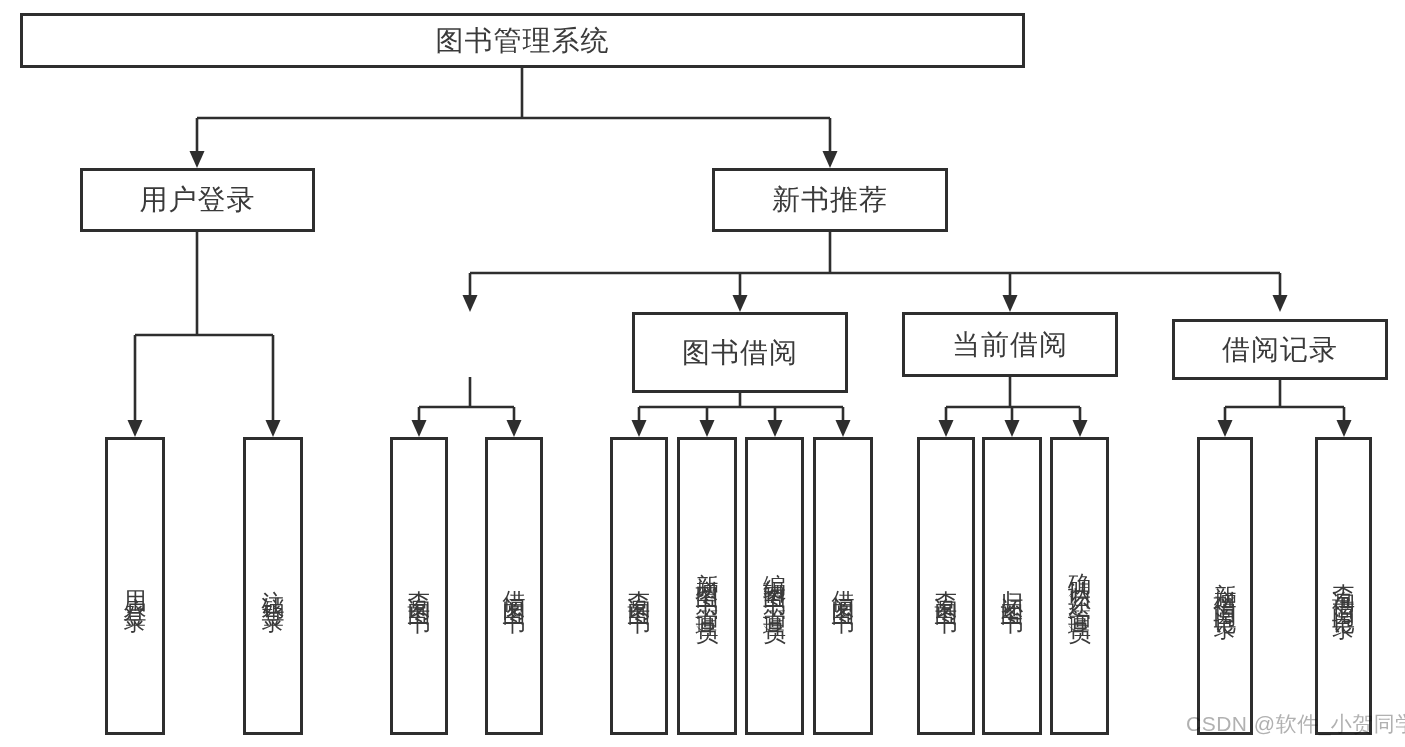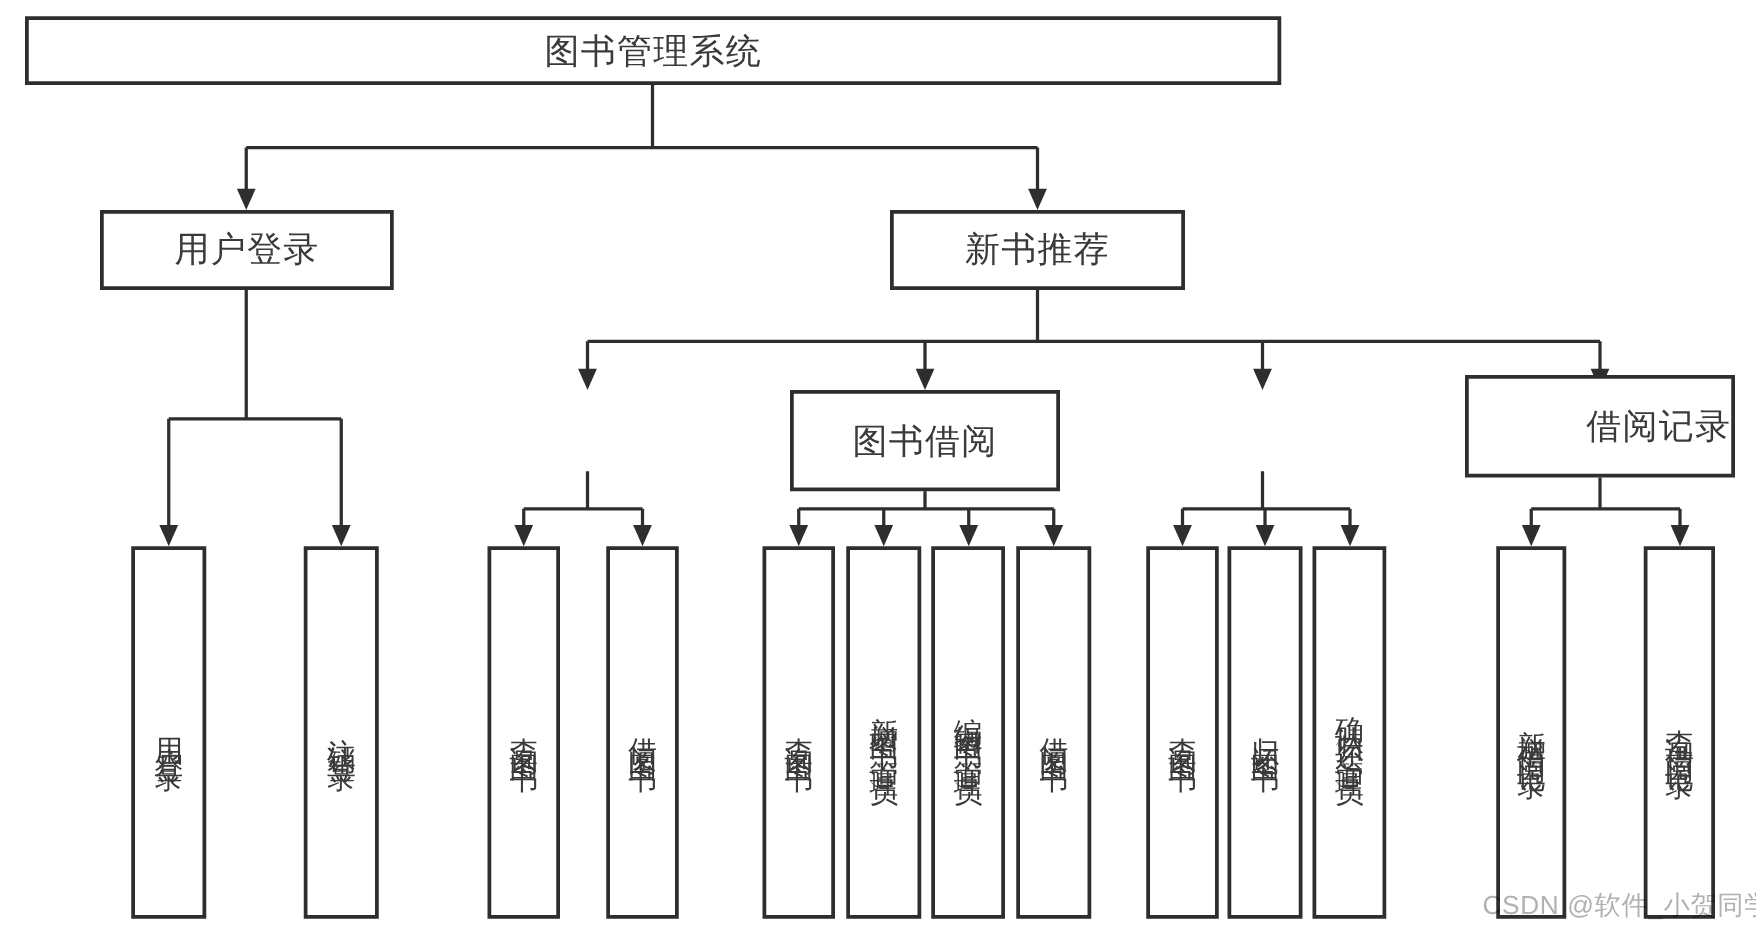--- a/index.html
+++ b/index.html
@@ -42,21 +42,21 @@
     line-height: 1;
     white-space: nowrap;
   }
   
   .n-root   { left: 20px;   top: 13px;  width: 1005px; height: 55px; }
   .n-user   { left: 80px;   top: 168px; width: 235px;  height: 64px; }
   .n-book   { left: 712px;  top: 168px; width: 236px;  height: 64px; }
   .n-nb     { left: 362px;  top: 312px; width: 216px;  height: 65px; }
   .n-bb     { left: 632px;  top: 312px; width: 216px;  height: 81px; }
   .n-cb     { left: 902px;  top: 312px; width: 216px;  height: 65px; }
-  .n-br     { left: 1172px; top: 300px; width: 216px;  height: 82px; justify-content: flex-end; }
+  .n-br     { left: 1172px; top: 319px; width: 216px;  height: 61px; }
   .leaf     { top: 437px; height: 298px; }
   .l-login  { left: 105px;  width: 60px; }
   .l-logout { left: 243px;  width: 60px; }
   .l-nbq    { left: 390px;  width: 58px; }
   .l-nbb    { left: 485px;  width: 58px; }
   .l-bbq    { left: 610px;  width: 58px; }
   .l-bba    { left: 677px;  width: 60px; }
   .l-bbe    { left: 745px;  width: 59px; }
   .l-bbb    { left: 813px;  width: 60px; }
   .l-cbq    { left: 917px;  width: 58px; }
@@ -138,20 +138,23 @@
   <div class="box n-user">
     <span class="hlabel">用户登录</span>
   </div>
   <div class="box n-book">
     <span class="hlabel">新书推荐</span>
   </div>
 
   <div class="box n-bb">
     <span class="hlabel">图书借阅</span>
   </div>
+  <div class="box n-cb">
+    <span class="hlabel">当前借阅</span>
+  </div>
   <div class="box n-br">
     <span class="hlabel">借阅记录</span>
   </div>
 
   <div class="box leaf l-login">
     <span class="vlabel">用户登录</span>
   </div>
   <div class="box leaf l-logout">
     <span class="vlabel">注销登录</span>
   </div>

